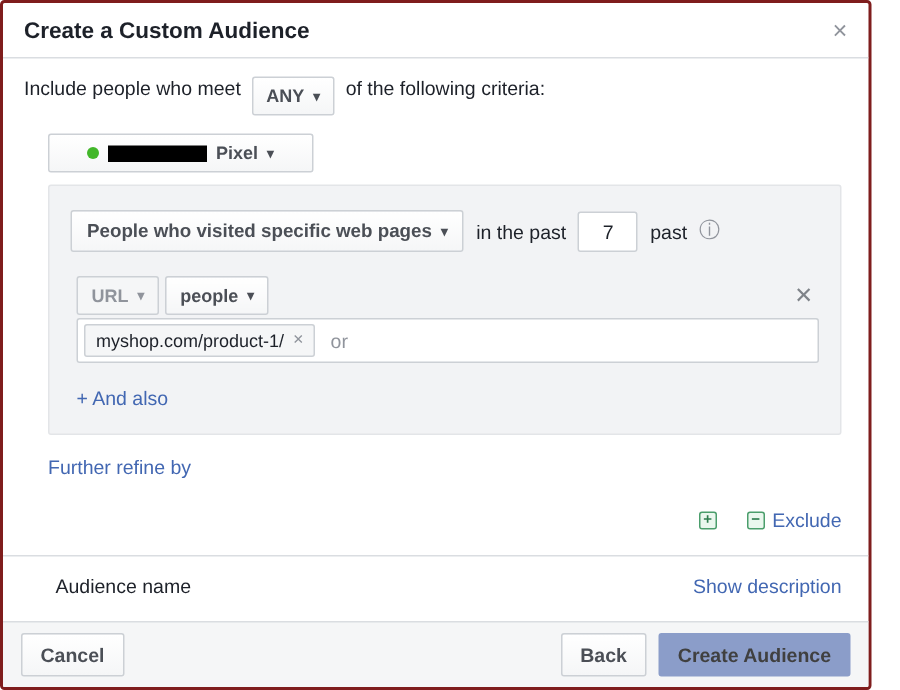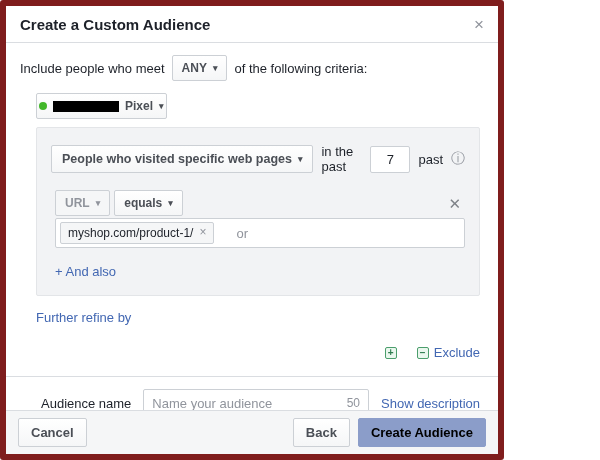--- a/index.html
+++ b/index.html
@@ -1,23 +1,23 @@
 <!DOCTYPE html>
 <html><head>
 <meta charset="utf-8">
 <style>
   * { box-sizing: border-box; margin: 0; padding: 0; }
   html, body { background: #fff; }
   body { font-family: "Liberation Sans", sans-serif; font-size: 13px; color: #1d2129; }
 
   .dialog {
     position: relative;
-    width: 504px; height: 460px;
+    width: 581px; height: 460px;
     background: #fff;
-    border: 6px solid #7f1d1d;
+    border: 2px solid #7f1d1d;
     border-radius: 3px;
     overflow: hidden;
   }
 
   
   .dialog-header {
     display: flex; align-items: center; justify-content: space-between;
     padding: 10px 14px 9px 14px;
     border-bottom: 1px solid #dadde1;
   }
@@ -31,27 +31,27 @@
     border: 1px solid #ccd0d5; border-radius: 2px;
     padding: 5px 9px;
     font-family: "Liberation Sans", sans-serif;
     font-size: 12px; font-weight: bold; color: #4b4f56;
     cursor: pointer; white-space: nowrap;
   }
   .caret { font-size: 9px; color: #4b4f56; line-height: 1; }
 
   
   .criteria-row {
-    display: flex; align-items: center; gap: 7px;
+    display: flex; align-items: flex-start; gap: 7px;
     margin: 12px 14px 0 14px;
   }
 
   
   .pixel-row { margin: 12px 0 0 30px; }
-  .pixel-btn { padding: 5px 2px; font-size: 12px; }
+  .pixel-btn { padding: 5px 25px; font-size: 12px; }
   .green-dot { width: 8px; height: 8px; border-radius: 50%; background: #42b72a; display: inline-block; }
   .redacted { width: 66px; height: 11px; background: #000; display: inline-block; }
 
   
   .rule-panel {
     margin: 8px 18px 0 30px;
     background: #f2f3f5;
     border: 1px solid #e3e5e8;
     border-radius: 2px;
     padding: 16px 14px 16px 14px;
@@ -79,21 +79,21 @@
     display: flex; align-items: center; gap: 10px;
     padding: 3px 8px 3px 4px;
     cursor: text;
   }
   .url-tag {
     display: inline-flex; align-items: flex-start; gap: 6px;
     background: #f5f6f7; border: 1px solid #ccd0d5; border-radius: 2px;
     padding: 3px 7px; font-size: 12px; color: #1d2129;
   }
   .tag-x { color: #90949c; font-size: 12px; cursor: pointer; line-height: 1; }
-  .or-placeholder { color: #90949c; margin-left: 12px; }
+  .or-placeholder { color: #90949c; }
 
   a.link { color: #4267b2; text-decoration: none; cursor: pointer; }
   .and-also-row { margin: 16px 0 0 4px; }
 
   .refine-row { margin: 14px 0 0 30px; }
 
   .include-exclude-row {
     display: flex; justify-content: flex-end; align-items: center; gap: 20px;
     margin: 20px 18px 0 0;
   }
@@ -142,21 +142,21 @@
     border: 1px solid #ccd0d5; border-radius: 2px;
     padding: 6px 12px;
     font-family: "Liberation Sans", sans-serif;
     font-size: 13px; font-weight: bold; color: #4b4f56;
     cursor: pointer;
   }
   .footer-right { display: flex; gap: 8px; align-items: flex-end; }
   .btn-primary-muted {
     background: #8b9dc9;
     border: 1px solid #8b9dc9;
-    color: #000000;
+    color: #404040;
   }
 </style>
 </head>
 <body>
 
 <div class="dialog">
 
   <div class="dialog-header">
     <div class="dialog-title">Create a Custom Audience</div>
     <span class="close-x">×</span>
@@ -192,21 +192,21 @@
       <span>past</span>
       <span class="info-icon">ⓘ</span>
     </div>
 
     <div class="url-ops-row">
       <button class="dd-btn url-dd">
         <span>URL</span>
         <span class="caret">▾</span>
       </button>
       <button class="dd-btn">
-        <span>equals</span>
+        <span>people</span>
         <span class="caret">▾</span>
       </button>
       <span class="remove-rule">✕</span>
     </div>
 
     <div class="url-input-box">
       <span class="url-tag">
         <span>myshop.com/product-1/</span>
         <span class="tag-x">×</span>
       </span>
@@ -230,24 +230,20 @@
     <a class="link ie-item">
       <span class="ie-icon">−</span>
       <span>Exclude</span>
     </a>
   </div>
 
   <div class="divider"></div>
 
   <div class="audience-row">
     <span class="audience-label">Audience name</span>
-    <span class="name-input-wrap">
-      <input class="name-input" placeholder="Name your audience" style="">
-      <span class="char-counter">50</span>
-    </span>
     <a class="link show-desc">Show description</a>
   </div>
 
   <div class="dialog-footer">
     <button class="btn">Cancel</button>
     <div class="footer-right">
       <button class="btn">Back</button>
       <button class="btn btn-primary-muted">Create Audience</button>
     </div>
   </div>

